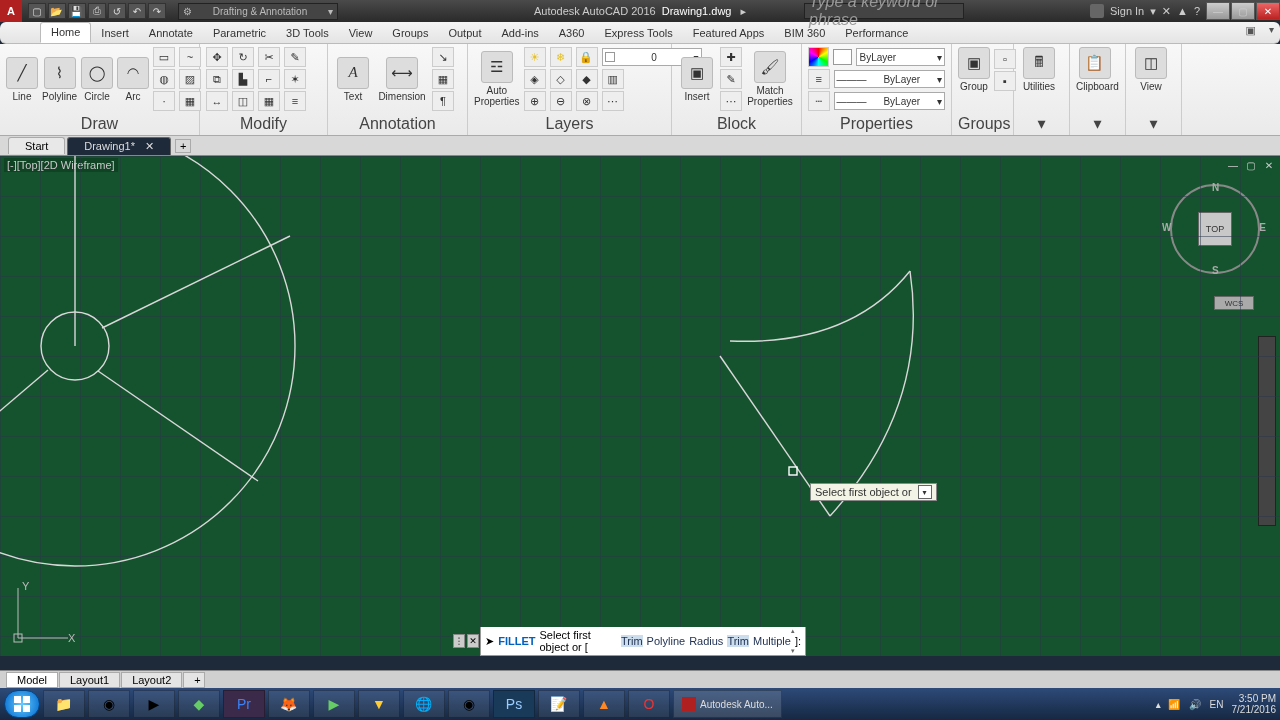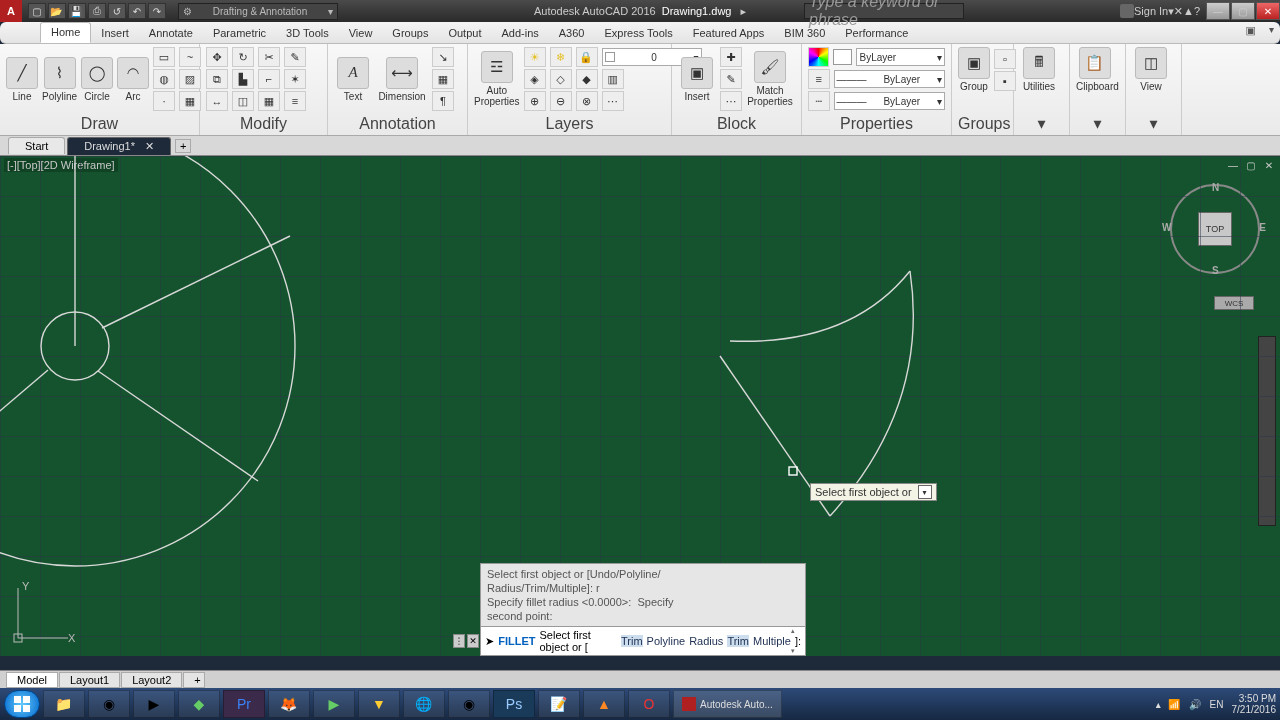--- a/index.html
+++ b/index.html
@@ -7,21 +7,21 @@
 
 
 .titlebar { height: 22px; background: linear-gradient(#4a4a4a,#2a2a2a); display:flex; align-items:center; color:#ccc; font-size:11px; position:relative; }
 .titlebar .logo { width:22px; height:22px; background:#b02020; display:flex; align-items:center; justify-content:center; color:#fff; font-weight:bold; }
 .titlebar .qa-icons { display:flex; gap:2px; margin-left:6px; }
 .qa-icons span { width:18px; height:16px; background:#555; border:1px solid #333; display:inline-flex; align-items:center; justify-content:center; font-size:10px; color:#ddd; }
 .titlebar .workspace { margin-left:12px; width:160px; height:17px; background:#444; border:1px solid #222; font-size:10px; color:#bbb; padding:0 4px; display:flex; align-items:center; justify-content:space-between; }
 .titlebar .app-title { position:absolute; left:50%; transform:translateX(-50%); white-space:nowrap; }
 .titlebar .app-title .doc { color:#fff; }
 .titlebar .searchbox { position:absolute; right:316px; width:160px; height:16px; background:#444; border:1px solid #222; color:#999; font-style:italic; font-size:16px; padding:0 4px; display:flex; align-items:center; }
-.titlebar .right-icons { position:absolute; right:80px; display:flex; align-items:center; }
+.titlebar .right-icons { position:absolute; right:80px; display:flex; gap:6px; align-items:center; }
 .titlebar .right-icons span { font-size:11px; color:#ccc; }
 .titlebar .signin-ico { width:14px;height:14px;background:#666;border-radius:2px;display:inline-block; }
 .win-controls { position:absolute; right:0; display:flex; }
 .win-controls div { width:24px; height:18px; border:1px solid #555; background:linear-gradient(#ccc,#999); display:flex; align-items:center; justify-content:center; font-size:10px; margin-left:1px; }
 .win-controls .close { background:linear-gradient(#e66,#b22); color:#fff; }
 
 
 .ribbtabs { height:22px; background:linear-gradient(#f4f4f4,#e4e4e4); display:flex; align-items:flex-end; font-size:11px; padding-left:40px; border-bottom:1px solid #bbb;border-radius:6px; }
 .ribbtabs .tab { padding:3px 10px 4px; color:#333; cursor:pointer; }
 .ribbtabs .tab.active { background:#fff; border:1px solid #bbb; border-bottom:1px solid #fff; border-radius:3px 3px 0 0; }
@@ -446,24 +446,20 @@
           <line x1="12" y1="68" x2="62" y2="68"></line>
       <rect x="8" y="64" width="8" height="8"></rect>
         </g>
       <text x="16" y="20" fill="#bbb" font-size="11">Y</text>
       <text x="62" y="72" fill="#bbb" font-size="11">X</text>
     </svg>
   </div>
 </div>
 
 <div class="cmdwin">
-  <div class="cmdhist" style="white-space:pre-wrap">Select first object or [Undo/Polyline/
-Radius/Trim/Multiple]: r
-Specify fillet radius &lt;0.0000&gt;:  Specify
-second point:</div>
   <div class="cmdline">
     <div class="handle">
       <span>⋮</span>
       <span>✕</span>
     </div>
     <span>➤</span>
     <span class="cmd-strong">FILLET</span>
     <span>Select first object or [</span>
       <span class="opt sel">Trim</span>
     <span class="opt">Polyline</span>

